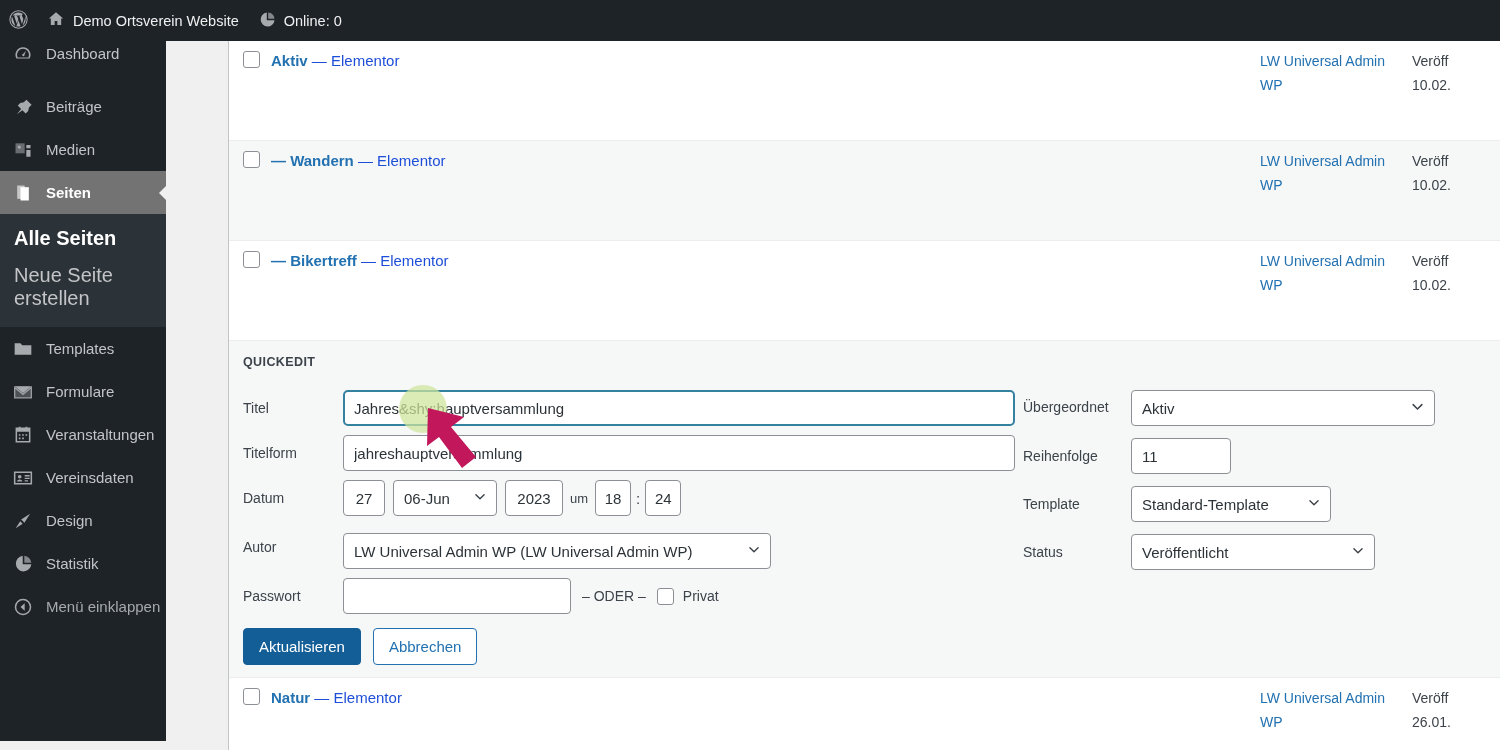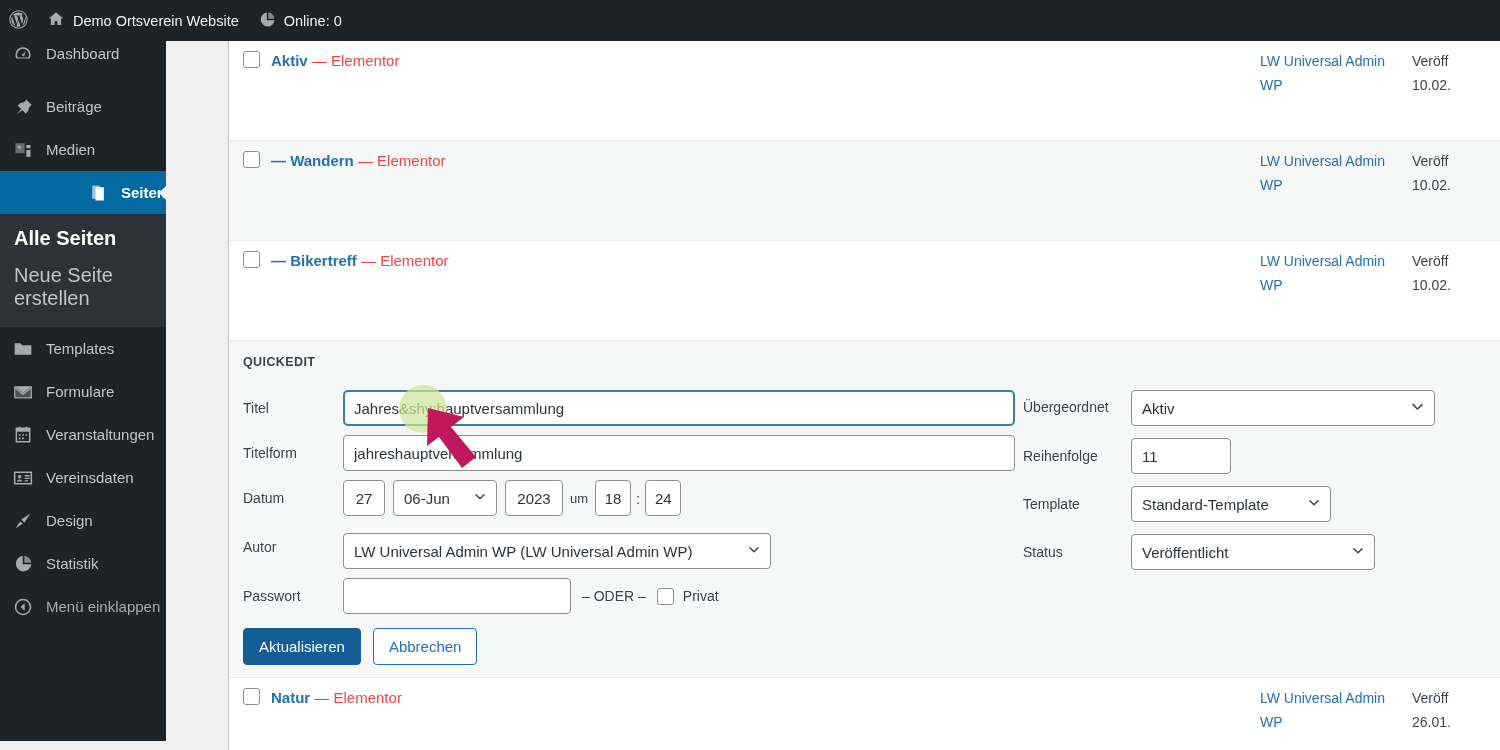--- a/index.html
+++ b/index.html
@@ -53,24 +53,23 @@
     font-size: 15px;
     gap: 12px;
   }
   .menu-item .mi-icon {
     width: 22px; height: 22px;
     display: flex; align-items: center; justify-content: center;
     flex: 0 0 22px;
   }
   .menu-item .mi-icon svg { display:block; }
   .menu-item.current {
-    background: #0369a1;
+    background: #737373;
     color: #fff;
     font-weight: 600;
-    justify-content: flex-end;
   }
   .menu-item.current::after {
     content: "";
     position: absolute;
     right: -1px; top: 50%;
     transform: translateY(-50%);
     border-style: solid;
     border-width: 8px 8px 8px 0;
     border-color: transparent #f0f0f1 transparent transparent;
   }
@@ -128,21 +127,21 @@
     flex: 1 1 auto;
     padding: 9px 0 0 0;
     font-size: 15px;
     line-height: 1.4;
   }
   .title-col .t-link {
     color: #2271b1;
     font-weight: 700;
   }
   .title-col .t-suffix {
-    color: #ef4444;
+    color: #1d4ed8;
     font-weight: 400;
   }
   .author-col {
     flex: 0 0 140px;
     padding: 9px 0 0 0;
     color: #2271b1;
     font-size: 14px;
     line-height: 1.7;
   }
   .date-col {

